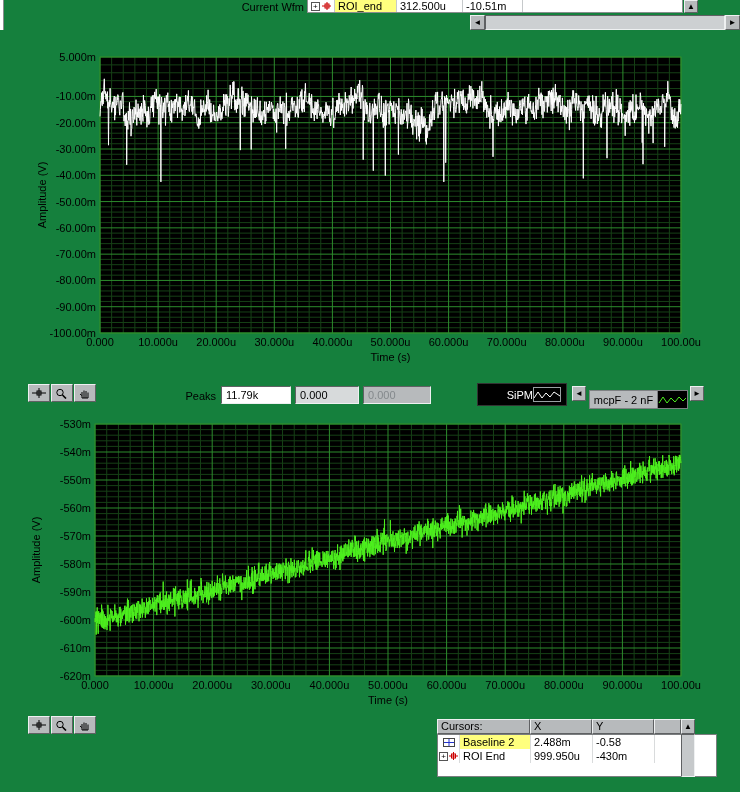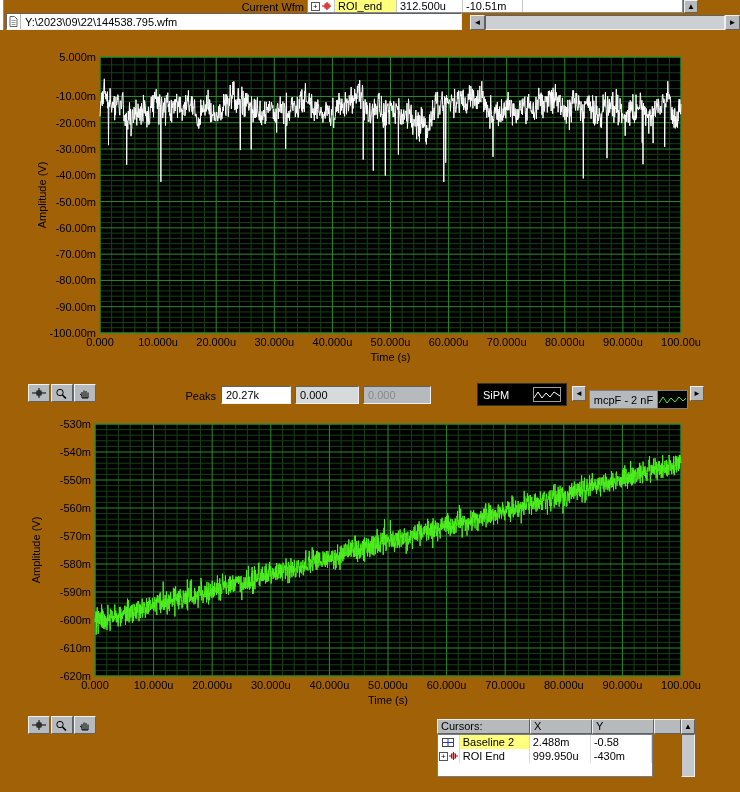--- a/index.html
+++ b/index.html
@@ -1,38 +1,38 @@
 <!DOCTYPE html>
 <html><head>
 <meta charset="utf-8">
 <style>
   *{box-sizing:border-box}
   body{margin:0;background:#888}
-  #screen{position:relative;width:740px;height:792px;background:#a16207;
+  #screen{position:relative;width:740px;height:792px;background:#15803d;
     font-family:"Liberation Sans",sans-serif;font-size:11px;color:#000;overflow:hidden}
   .abs{position:absolute}
   .raised{background:#b7babc;border:1px solid;border-color:#eef0f1 #5f6163 #5f6163 #eef0f1}
   .sunken{border:1px solid;border-color:#5f6163 #eef0f1 #eef0f1 #5f6163}
   .btn{display:flex;align-items:center;justify-content:center;cursor:default}
   .arrow{font-size:8px;line-height:1}
   .lbl{white-space:nowrap}
   .field{background:#fff;display:flex;align-items:center;white-space:nowrap;overflow:hidden}
   .legend-row{display:flex;background:#fff;border:1px solid #8a8d8f;border-top:none;align-items:stretch;overflow:hidden}
   .lcell{border-right:1px solid #c6c9cb;display:flex;align-items:center;padding:0 3px;overflow:hidden;white-space:nowrap}
   .hl-yellow{background:#ffff7e}
   .expander{display:inline-flex;width:9px;height:9px;border:1px solid #555;background:#fff;
     font-size:8px;line-height:7px;align-items:center;justify-content:center}
   .chart-svg{display:block}
   .chart-svg text{font-family:"Liberation Sans",sans-serif;font-size:11px;fill:#000}
   .palette{display:flex;gap:1px}
   .tool{width:22px;height:18px}
   .ct-head{display:flex;height:15px}
   .ct-hcell{background:#b7babc;border:1px solid;border-color:#eef0f1 #5f6163 #5f6163 #eef0f1;
     font-weight:normal;padding:0 3px;overflow:hidden;white-space:nowrap;line-height:13px}
-  .ct-body{position:absolute;left:0;top:15px;width:216px;height:43px;background:#fff;
+  .ct-body{position:absolute;left:0;top:15px;width:280px;height:43px;background:#fff;
     border:1px solid #7a7d7f;overflow:hidden}
   .ct-row{display:flex;height:14px;align-items:stretch}
   .ct-cell{padding:0 3px;border-right:1px solid #d9dbdc;display:flex;align-items:center;
     overflow:hidden;white-space:nowrap}
 </style>
 </head>
 <body>
 
 <div id="screen">
 
@@ -60,29 +60,20 @@
     <span class="lcell" style="flex:1;border-right:none"></span>
   </div>
   <div class="abs raised btn arrow" style="left:684px;top:0;width:14px;height:13px">▲</div>
 
   <div class="abs" style="left:470px;top:15px;width:270px;height:15px;display:flex">
     <div class="raised btn arrow" style="width:15px">◄</div>
     <div class="sunken" style="flex:1;background:#cdd0d2"></div>
     <div class="raised btn arrow" style="width:15px">►</div>
   </div>
 
-  <div class="abs sunken field" style="left:6px;top:13px;width:456px;height:17px">
-    <span style="width:14px;height:100%;display:flex;align-items:center;justify-content:center;border-right:1px solid #b8b8b8">
-      <svg width="9" height="11">
-          <path d="M1 0.5 h4.5 L8 3 v7.5 H1 z" fill="#fff" stroke="#666"></path>
-          <path d="M2.5 4.5 h4 M2.5 6.5 h4 M2.5 8.5 h4" stroke="#999"></path>
-        </svg>
-    </span>
-    <span style="padding-left:4px">Y:\2023\09\22\144538.795.wfm</span>
-  </div>
 
   <div id="chart-top" class="abs" style="left:0;top:44px;width:740px;height:324px">
       <svg width="740" height="324" class="chart-svg">
         <rect x="100" y="13" width="581" height="276" fill="#000000"></rect>
         <line x1="111.62" y1="13" x2="111.62" y2="289" stroke="#164016"></line>
         <line x1="123.24000000000001" y1="13" x2="123.24000000000001" y2="289" stroke="#164016"></line>
         <line x1="134.86" y1="13" x2="134.86" y2="289" stroke="#164016"></line>
         <line x1="146.48000000000002" y1="13" x2="146.48000000000002" y2="289" stroke="#164016"></line>
         <line x1="169.72" y1="13" x2="169.72" y2="289" stroke="#164016"></line>
         <line x1="181.34" y1="13" x2="181.34" y2="289" stroke="#164016"></line>
@@ -227,30 +218,30 @@
     <div class="raised btn tool">
       <svg width="14" height="11">
           <path d="M4 10 V4 M6 10 V2.5 M8 10 V3 M10 10 V4.5 M4 10 h6" stroke="#000" fill="none"></path>
           <path d="M3.8 7.5 L2 6" stroke="#000"></path>
         </svg>
     </div>
   </div>
 
   <div class="abs lbl" style="left:150px;top:390px;width:66px;text-align:right">Peaks</div>
   <div class="abs sunken field" style="left:221px;top:386px;width:70px;height:18px;padding-left:4px">
-    <span>20.27k</span>
+    <span>11.79k</span>
   </div>
   <div class="abs sunken field" style="left:295px;top:386px;width:64px;height:18px;padding-left:4px;background:#d7dadb">
     <span>0.000</span>
   </div>
   <div class="abs sunken field" style="left:363px;top:386px;width:68px;height:18px;padding-left:4px;background:#b7babc;color:#84898c">
     <span>0.000</span>
   </div>
 
-  <div class="abs" style="left:477px;top:383px;width:90px;height:23px;background:#000;border:1px solid #333;display:flex;align-items:center;justify-content:space-between;padding:0 5px">
+  <div class="abs" style="left:477px;top:383px;width:90px;height:23px;background:#000;border:1px solid #333;display:flex;align-items:center;justify-content:flex-end;padding:0 5px">
     <span style="color:#fff">SiPM</span>
     <span style="width:28px;height:15px;border:1px solid #9aa0a3;display:flex;align-items:center;background:#000">
       <svg width="26" height="12">
           <polyline points="0,9 4,3 8,9 12,4 16,8 20,3 26,7" fill="none" stroke="#fff"></polyline>
         </svg>
     </span>
   </div>
 
   <div class="abs raised btn arrow" style="left:572px;top:386px;width:14px;height:15px">◄</div>
 

